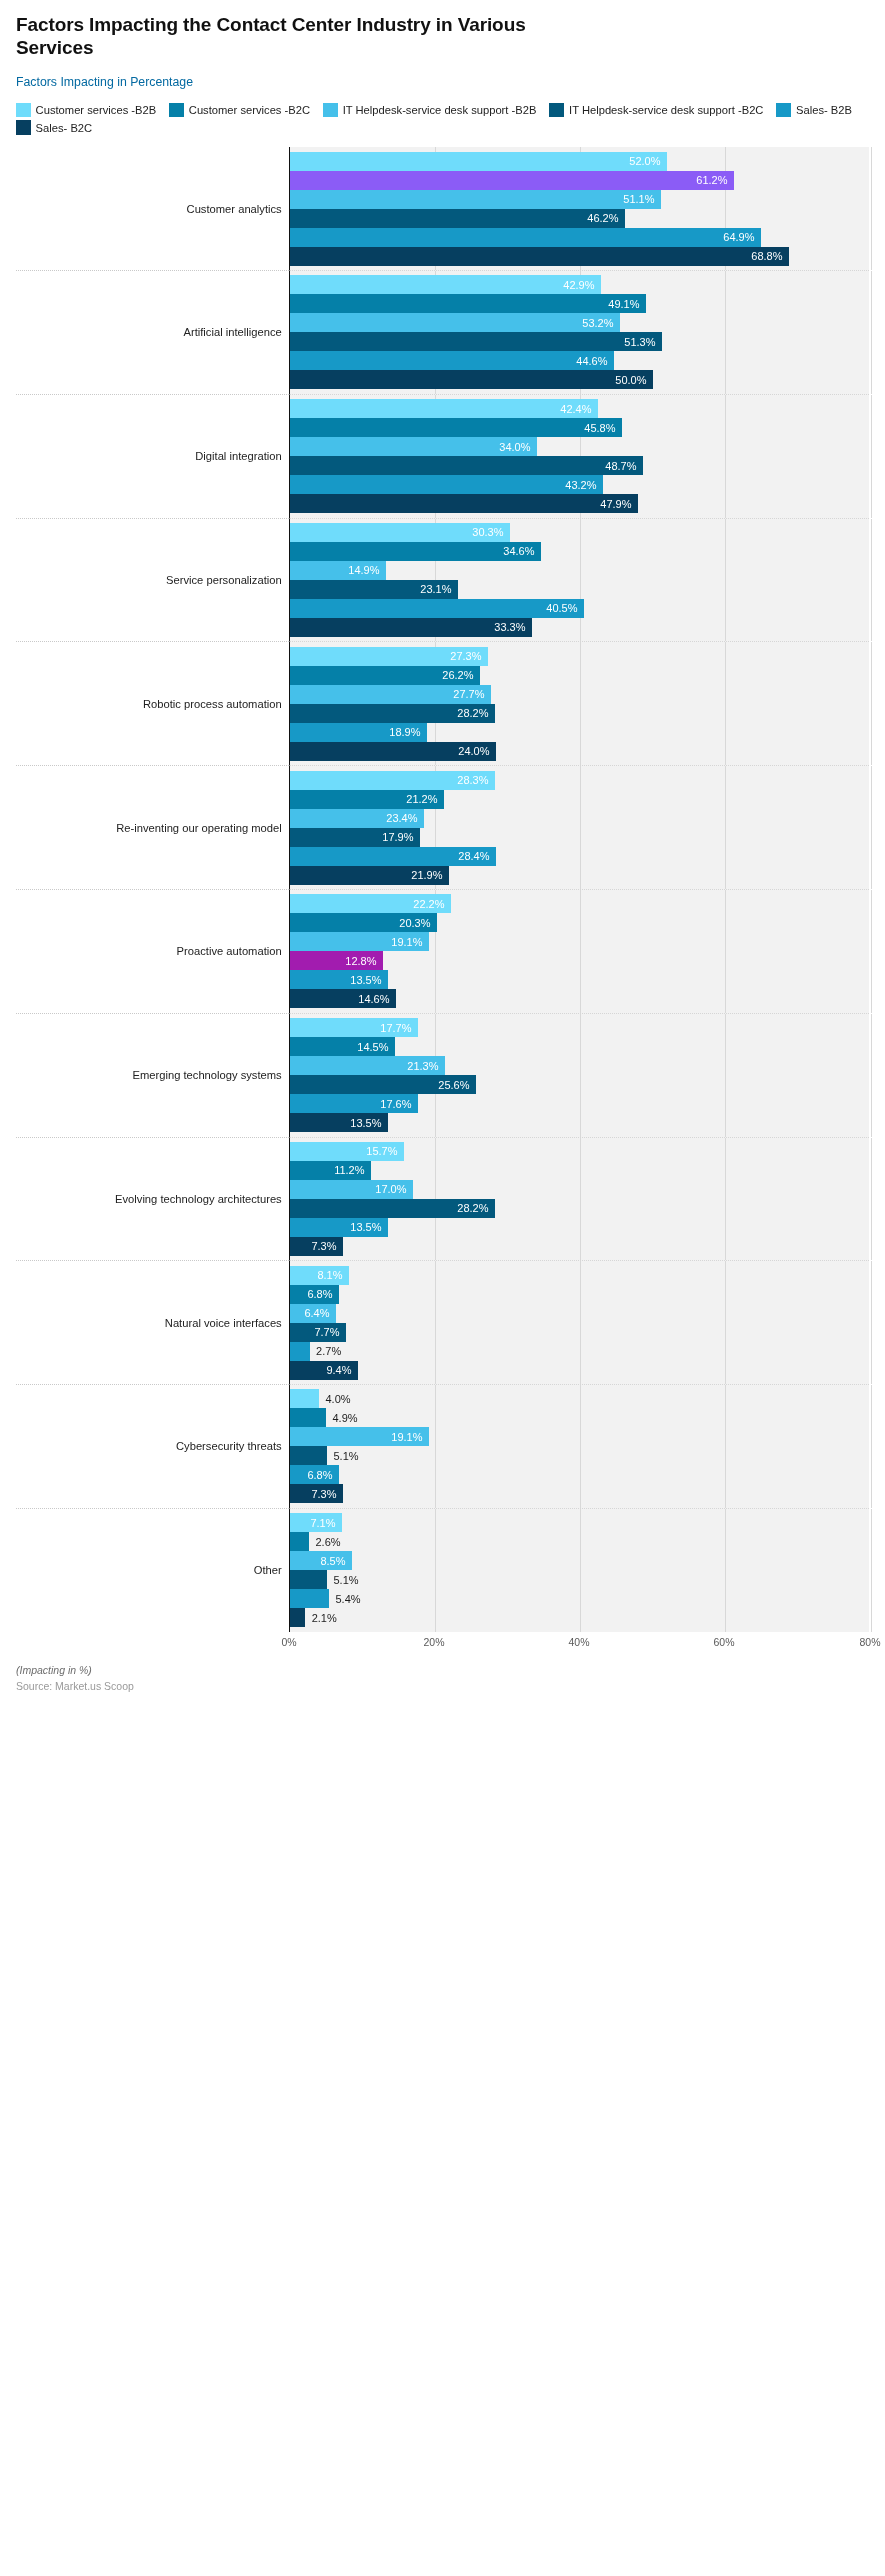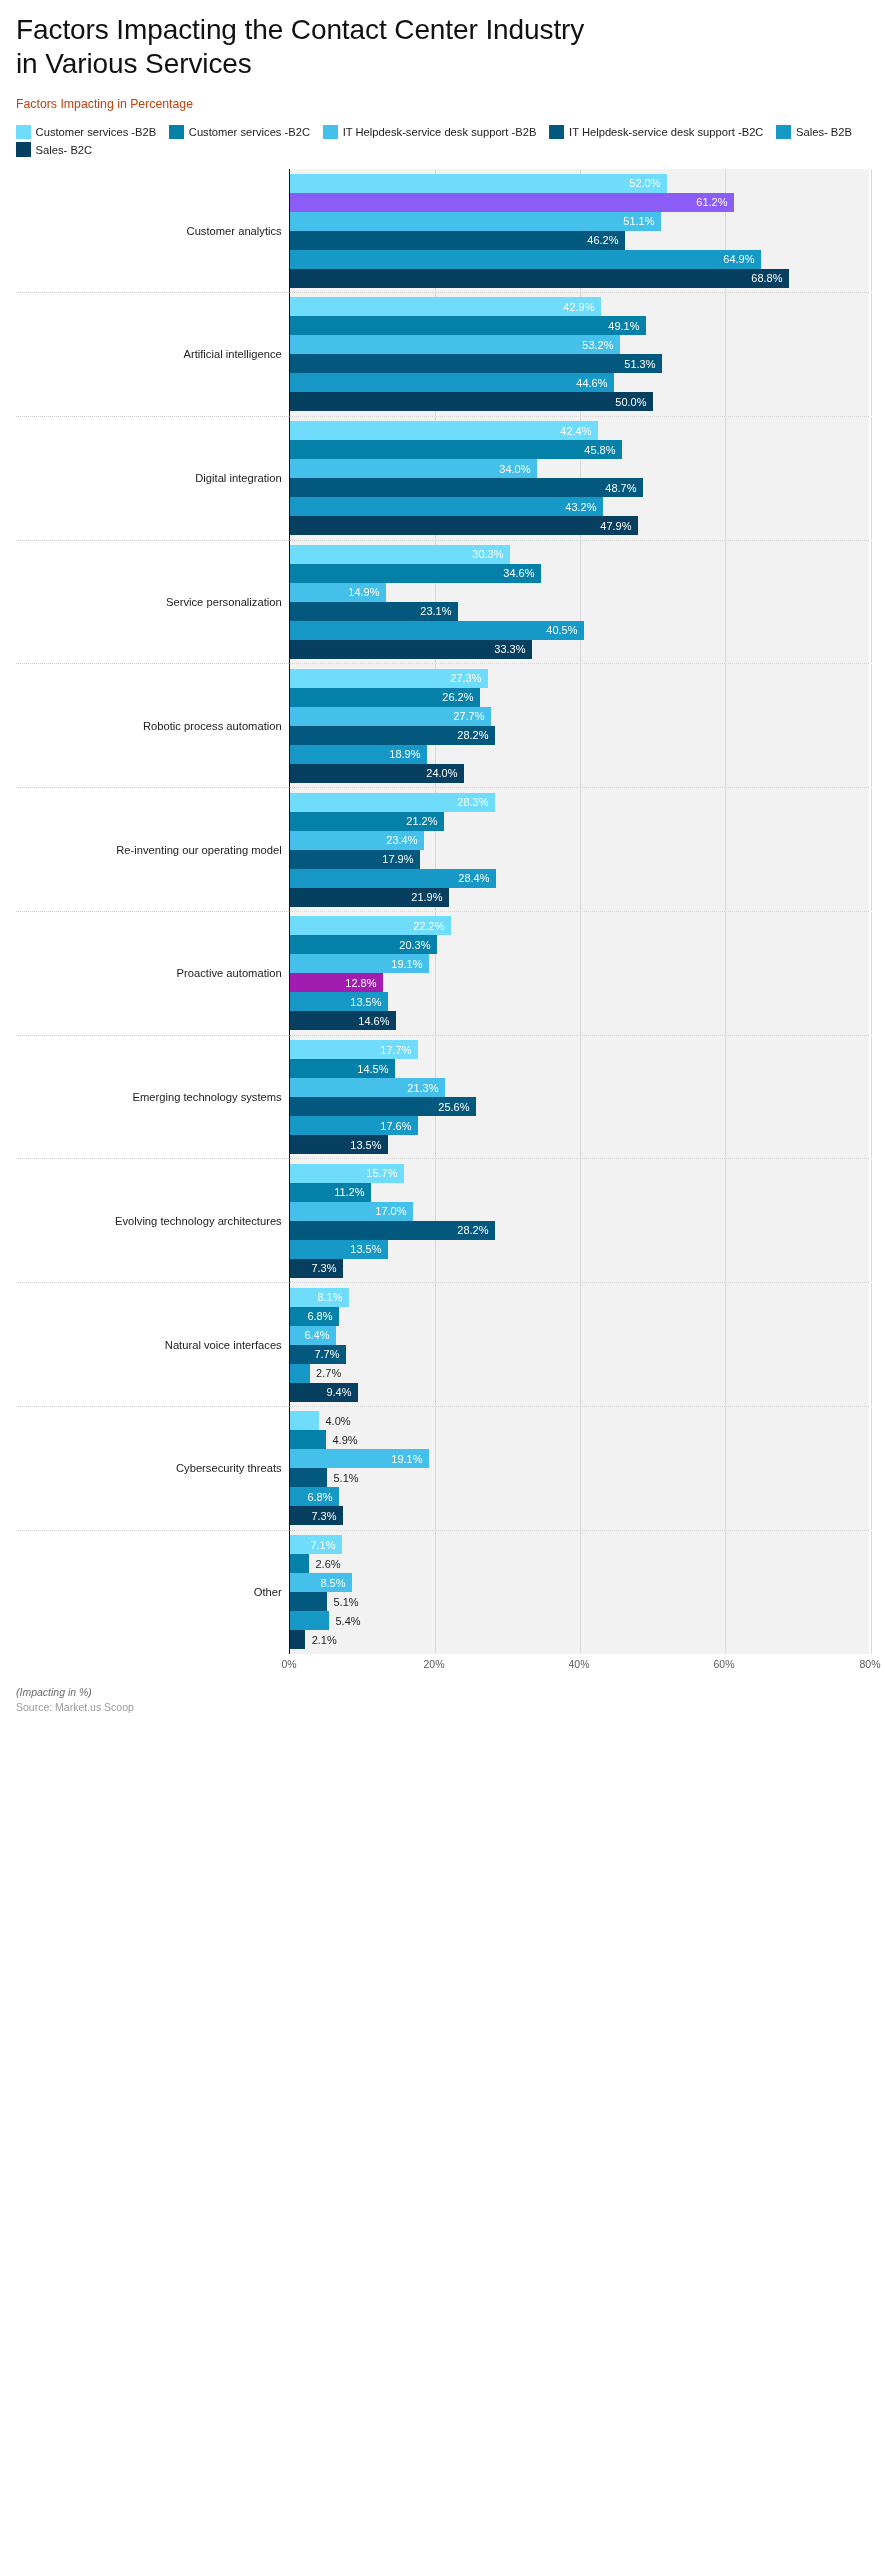--- a/index.html
+++ b/index.html
@@ -7,32 +7,32 @@
     width:885px;
     background:#ffffff;
     font-family:"Liberation Sans","DejaVu Sans",sans-serif;
     color:#1a1a1a;
     -webkit-font-smoothing:antialiased;
   }
   .page{width:885px;height:2576px;position:relative;box-sizing:border-box;padding:0 16px;}
 
   
   .title{
-    font-size:28px;
-    font-weight:normal;
+    font-size:19px;
+    font-weight:bold;
     line-height:1.22;
     letter-spacing:-0.1px;
     margin:13px 0 0 0;
     max-width:573px;
     color:#111111;
   }
   .subtitle{
     font-size:12.3px;
     font-weight:normal;
-    color:#c2410c;
+    color:#0369a1;
     margin:16px 0 0 0;
   }
 
   
   .legend{
     margin:13px 0 0 0;
     max-width:856px;
     line-height:1.55;
     font-size:0;
   }
@@ -362,21 +362,21 @@
               <div class="bar" style="width: 205px; background: rgb(3, 89, 125);">
                 <span class="vlabel">28.2%</span>
               </div>
             </div>
             <div class="barrow">
               <div class="bar" style="width: 137px; background: rgb(23, 153, 199);">
                 <span class="vlabel">18.9%</span>
               </div>
             </div>
             <div class="barrow">
-              <div class="bar" style="width: 174px; background: rgb(6, 63, 96);">
+              <div class="bar" style="width: 206px; background: rgb(6, 63, 96);">
                 <span class="vlabel">24.0%</span>
               </div>
             </div>
           </div>
         </div>
         <div class="group">
           <div class="cat-cell">Re-inventing our operating model</div>
           <div class="bars-cell">
             <div class="gridlines">
               <div class="gridline" style="left: 145px;"></div>

